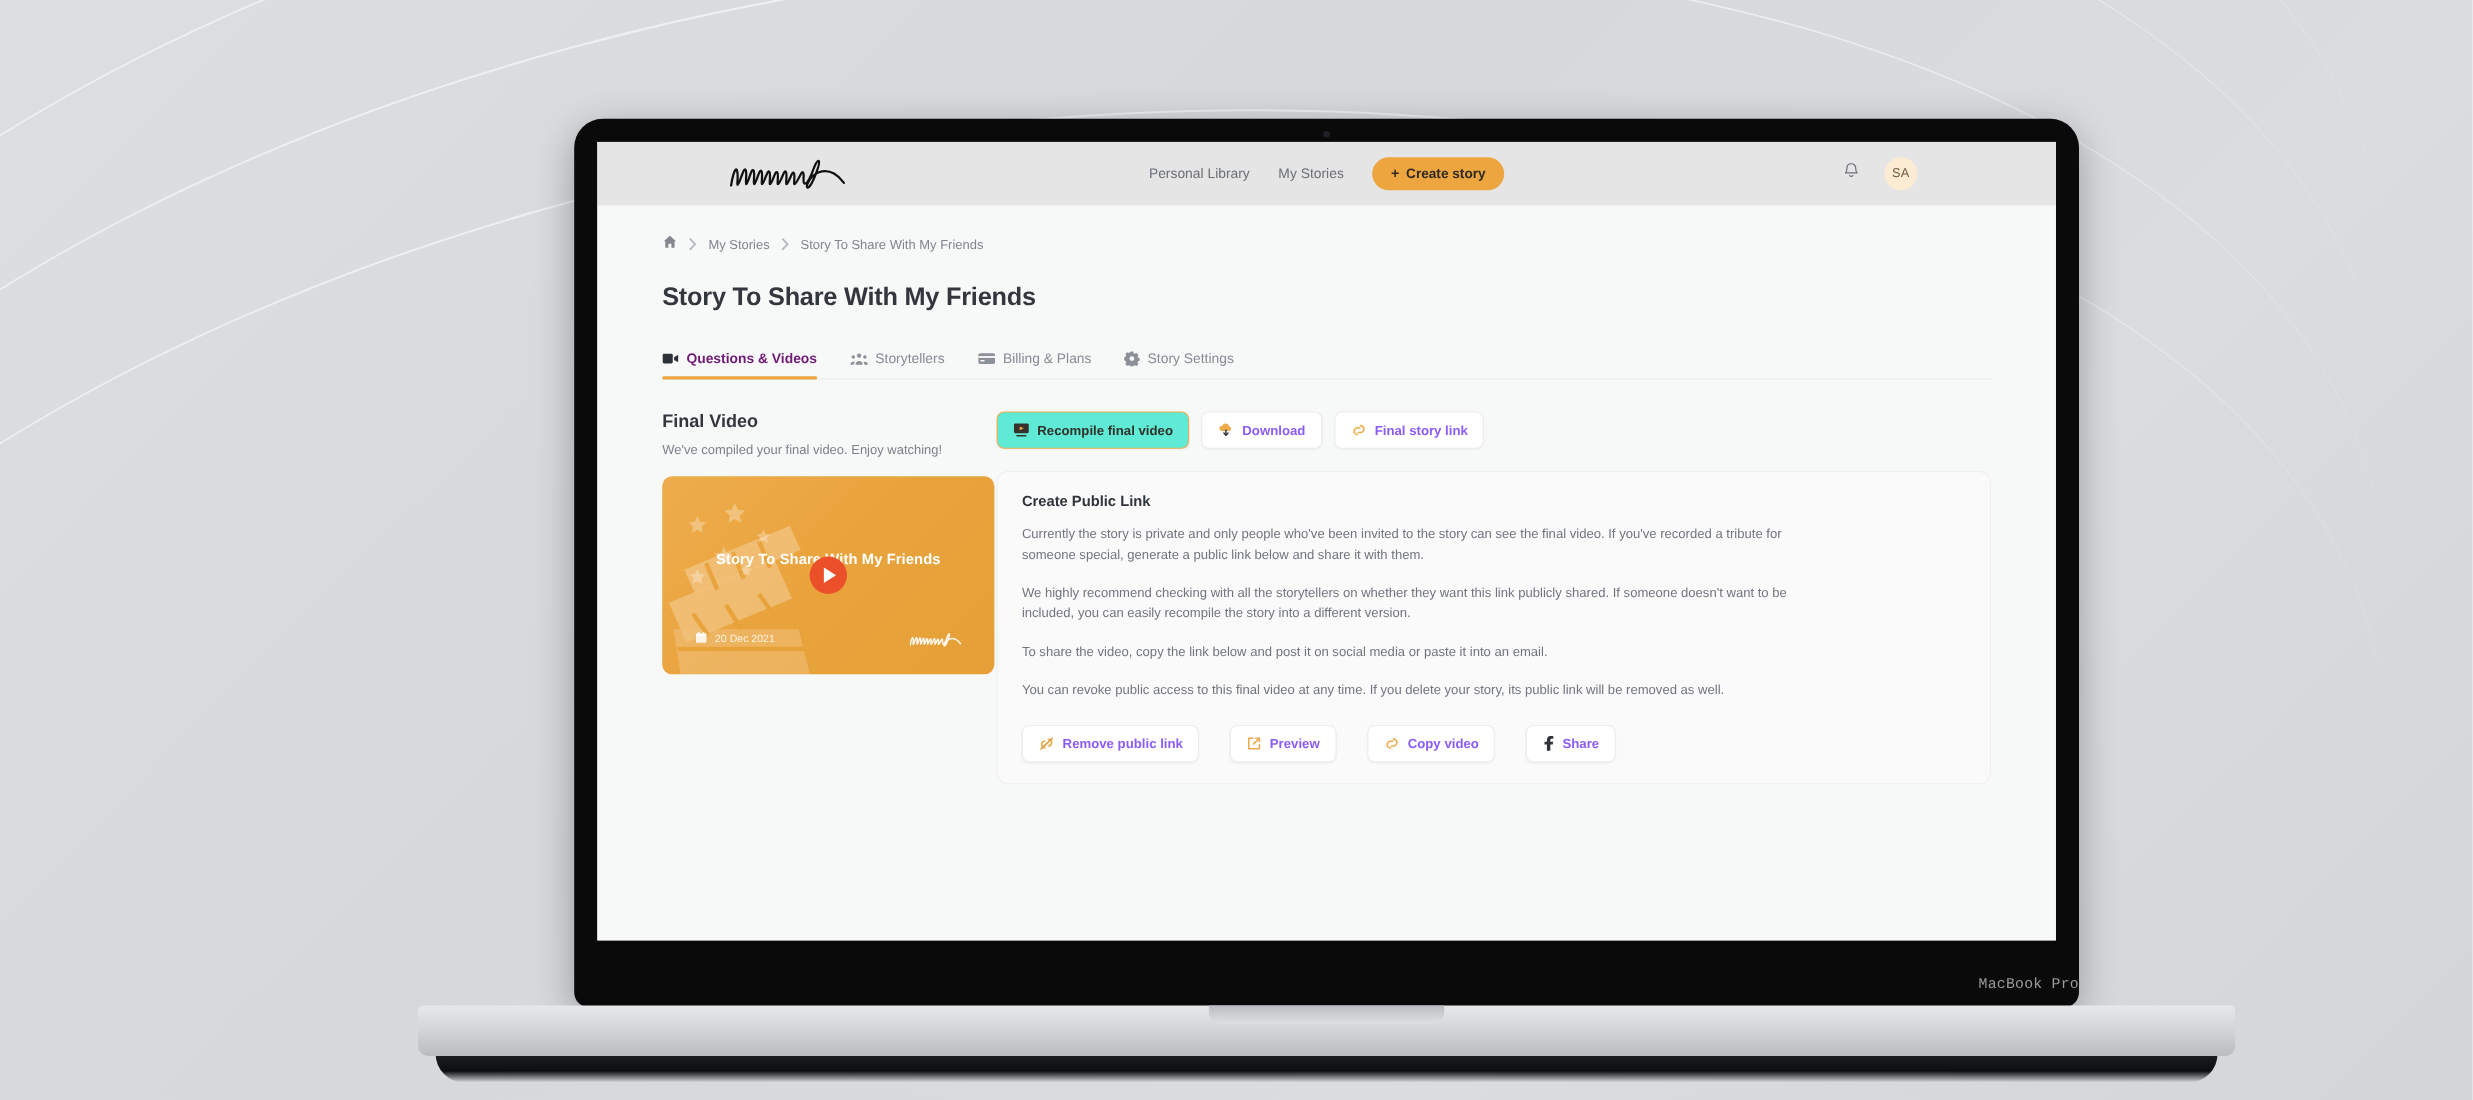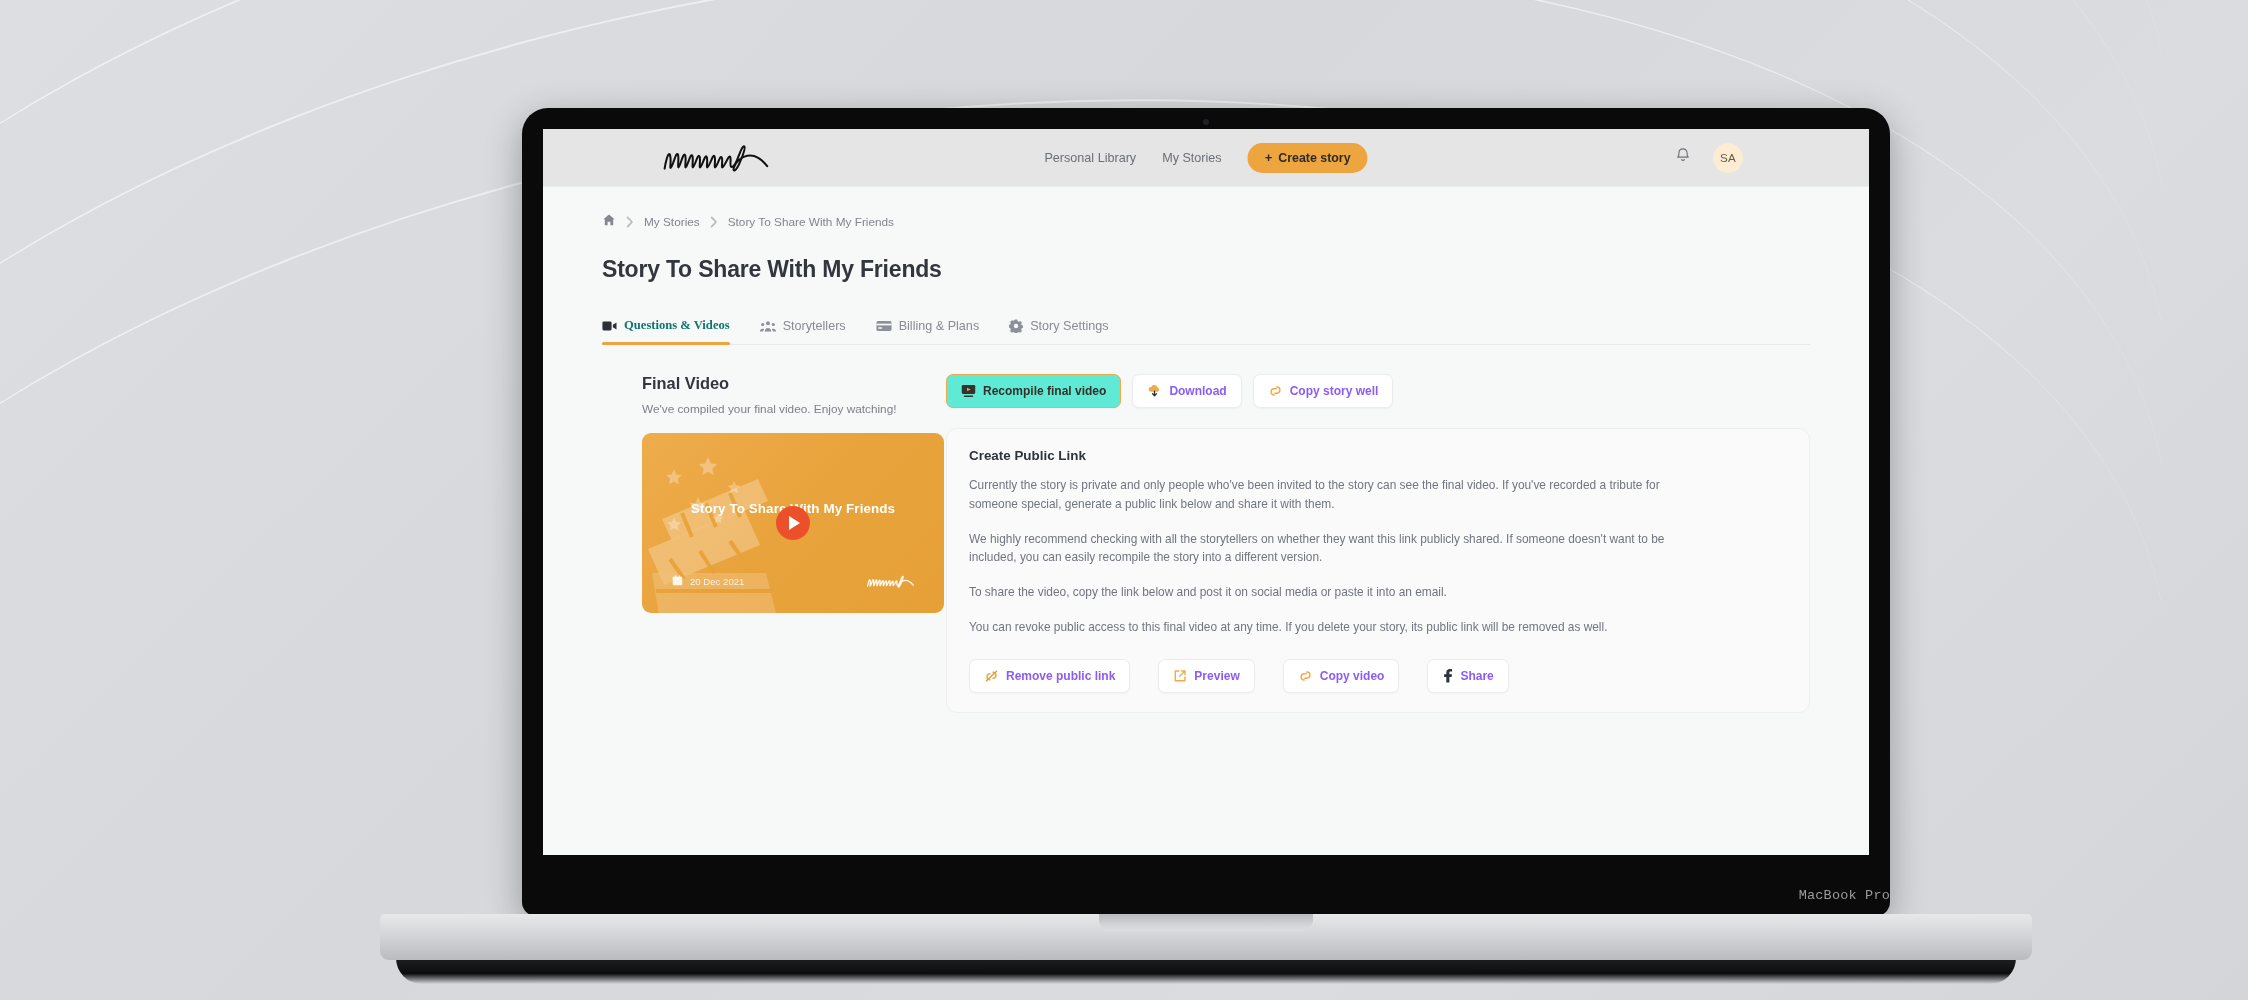--- a/index.html
+++ b/index.html
@@ -171,35 +171,35 @@
     border-bottom: 1px solid #e8e9eb;
     height: 36px;
   }
   .tab {
     display: flex; align-items: center; gap: 7px;
     padding-bottom: 11px;
     font-size: 12.6px; color: #878b93;
     white-space: nowrap;
     position: relative;
   }
-  .tab.active { color: #0f766e; font-weight: bold; font-family: Liberation Serif, serif; }
+  .tab.active { color: #701a75; font-weight: bold; }
   .tab.active::after {
     content: ""; position: absolute;
     left: 0; right: 0; bottom: -1px; height: 2.6px;
     background: #eca53f; border-radius: 2px;
   }
   .tab svg { display: block; }
 
   
   #cols {
     display: flex;
     gap: 30px;
     margin-top: 29px;
   }
-  #col-left { width: 274px; flex: none; margin-left: 40px; }
+  #col-left { width: 274px; flex: none; }
   #col-right { flex: 1; }
 
   #final-video-title {
     font-size: 16.4px; font-weight: bold; color: #32363d;
     margin-bottom: 9px;
   }
   #final-video-sub {
     font-size: 11.8px; color: #7d818a;
     margin-bottom: 17px;
   }
@@ -500,21 +500,21 @@
                   <span>Download</span>
                 </div>
 
                 <div class="btn">
                   <span>
                     <svg width="15" height="14" viewBox="0 0 16 15" fill="none" aria-hidden="true">
                       <path d="M9.4 3.2a3.3 3.3 0 0 1 0 6.6H7.2" stroke="#edab4b" stroke-width="1.6" stroke-linecap="round"></path>
                       <path d="M6.6 11.8a3.3 3.3 0 0 1 0-6.6h2.2" stroke="#edab4b" stroke-width="1.6" stroke-linecap="round"></path>
                     </svg>
                   </span>
-                  <span>Copy story well</span>
+                  <span>Final story link</span>
                 </div>
               </div>
 
               <div id="public-link-card">
                 <div id="card-title">Create Public Link</div>
 
                 <div class="card-para">Currently the story is private and only people who've been invited to the story can see the final video. If you've recorded a tribute for someone special, generate a public link below and share it with them.</div>
                 <div class="card-para">We highly recommend checking with all the storytellers on whether they want this link publicly shared. If someone doesn't want to be included, you can easily recompile the story into a different version.</div>
                 <div class="card-para">To share the video, copy the link below and post it on social media or paste it into an email.</div>
                 <div class="card-para">You can revoke public access to this final video at any time. If you delete your story, its public link will be removed as well.</div>

